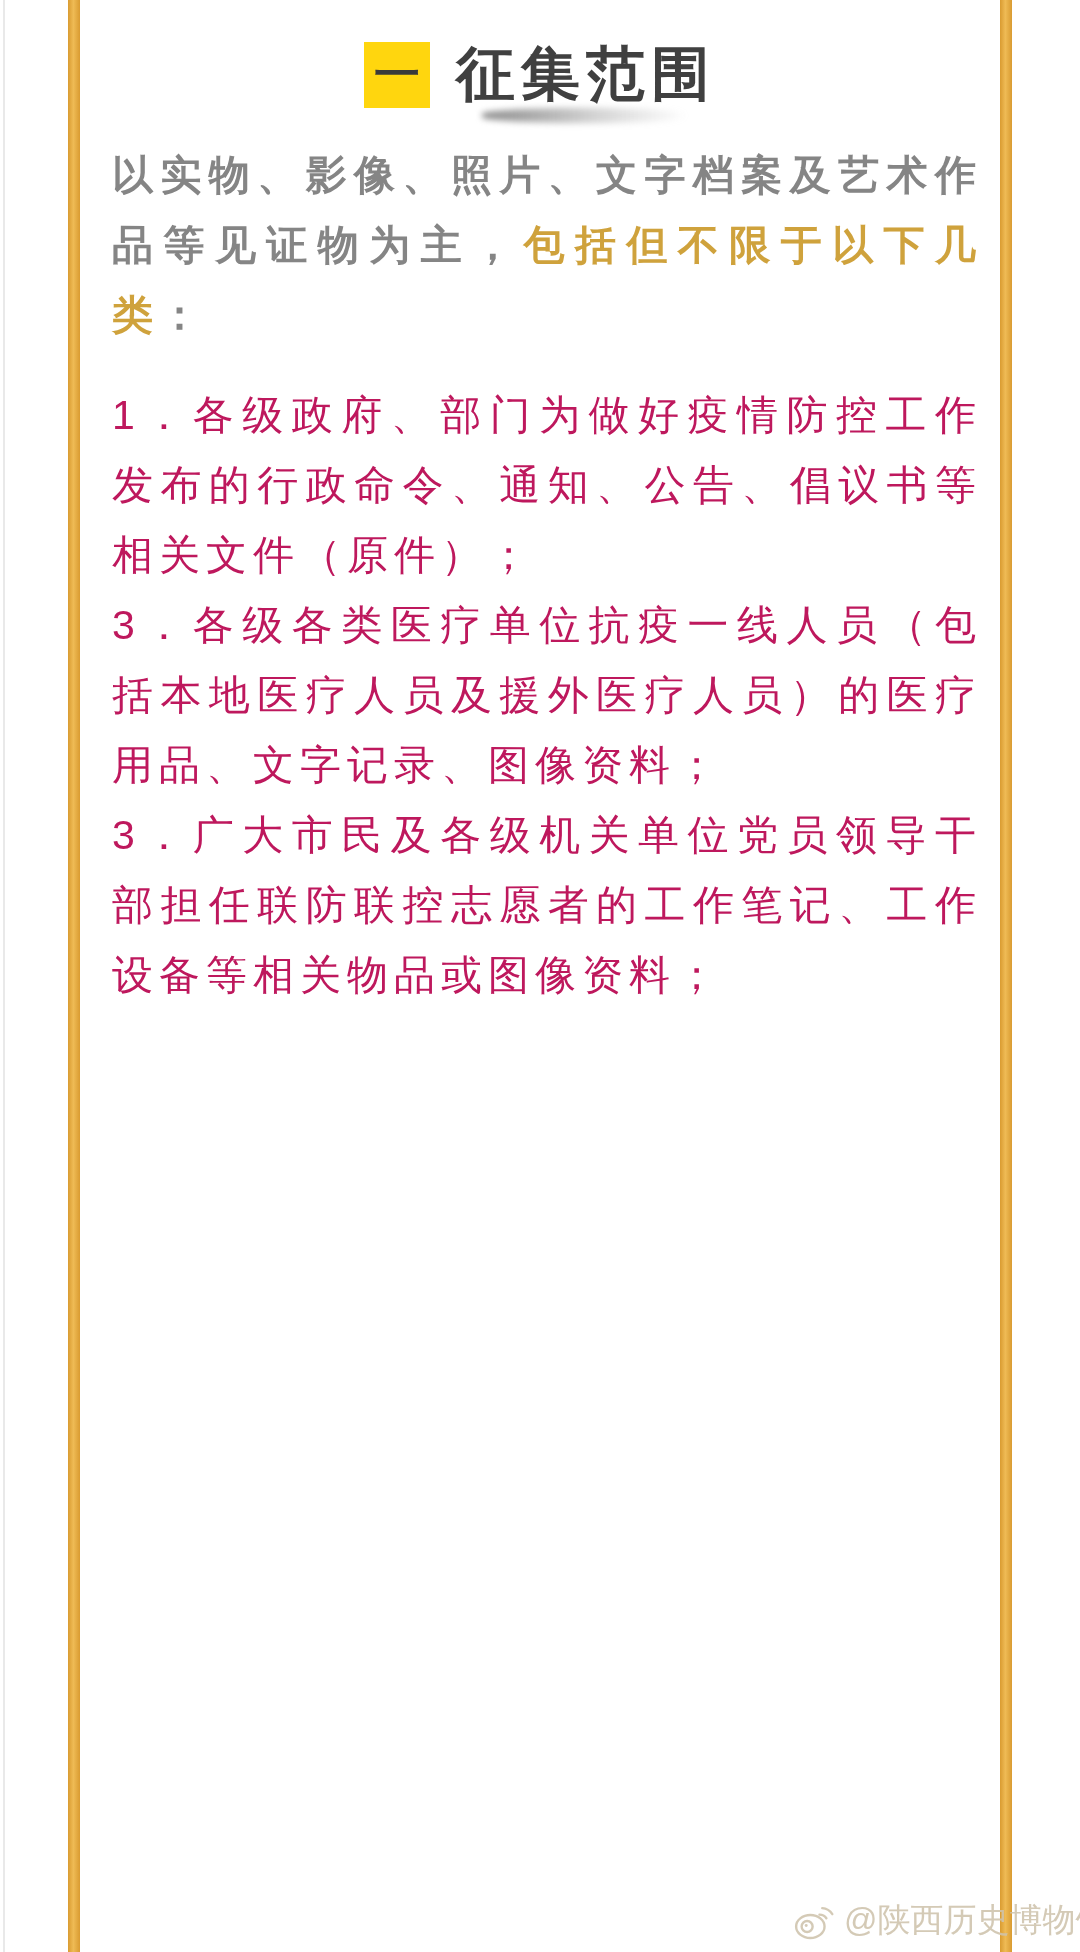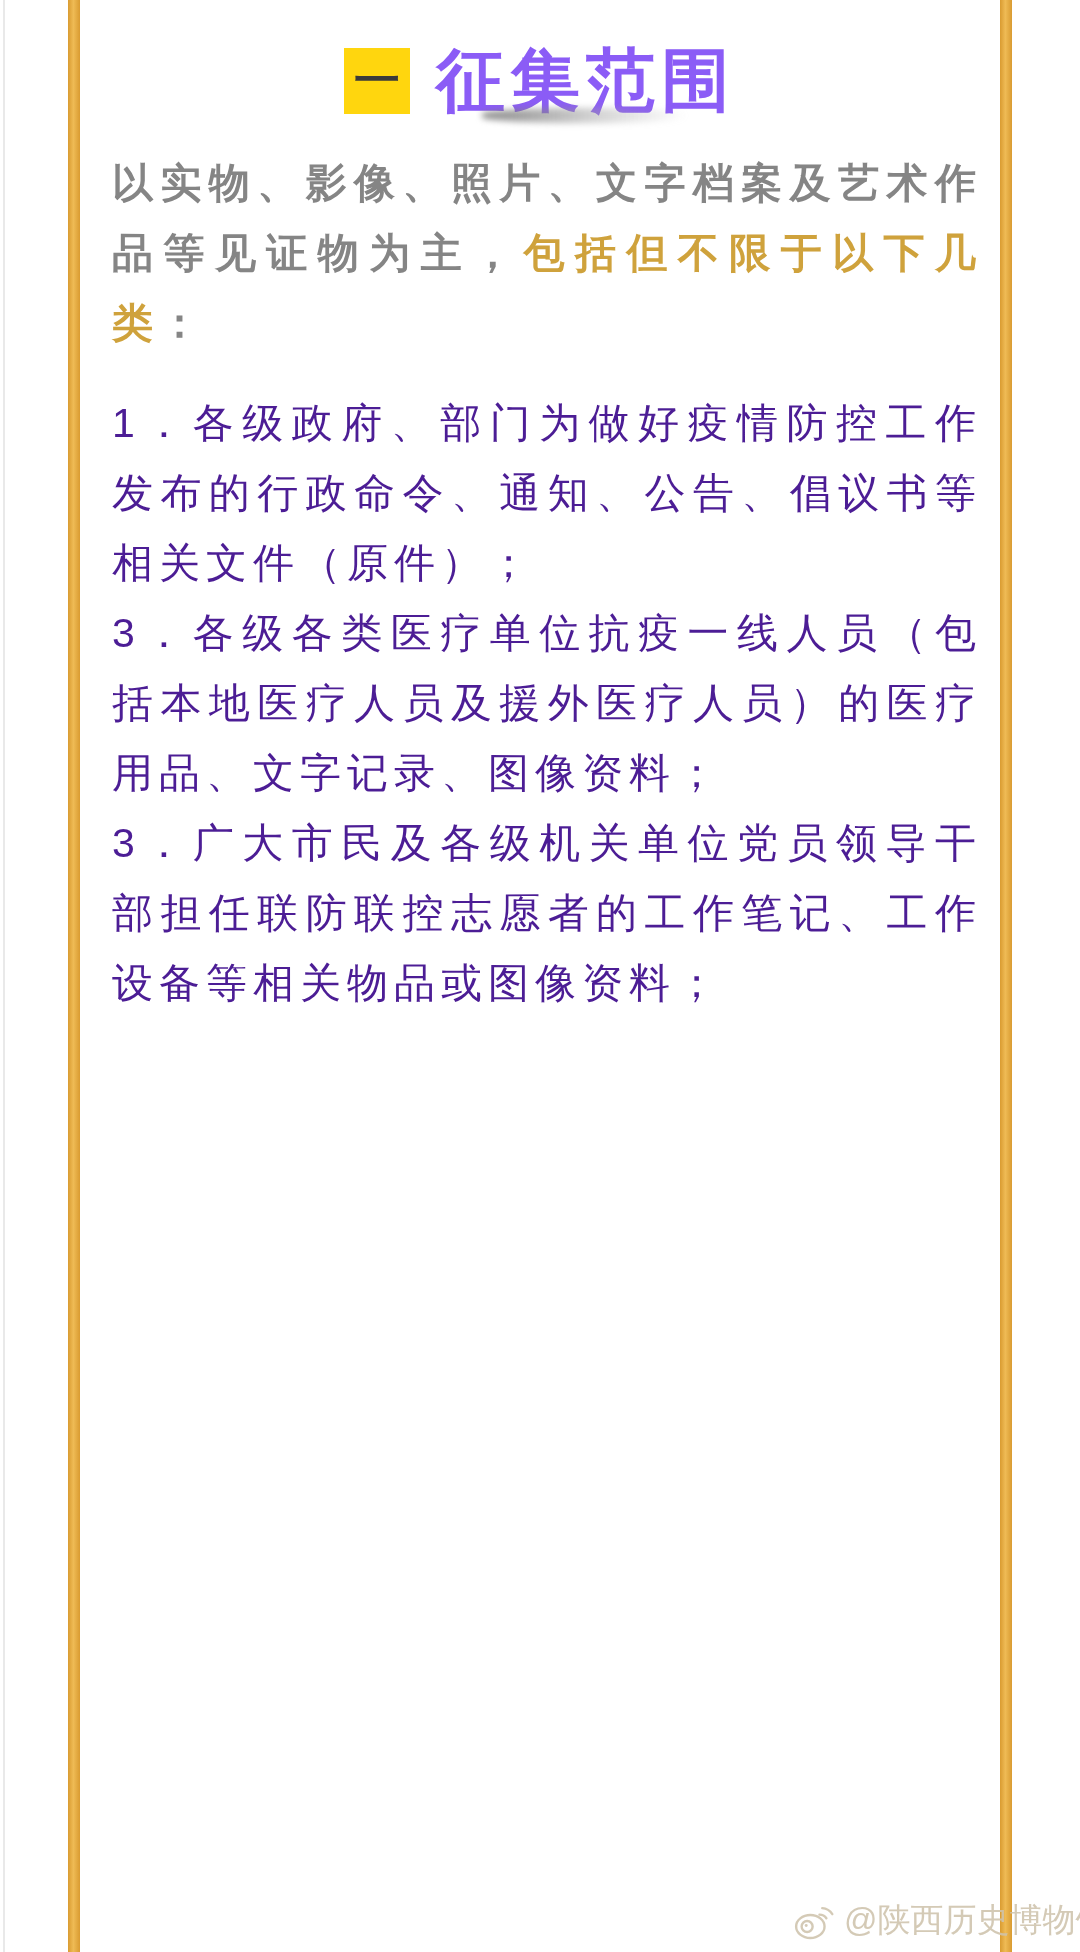--- a/index.html
+++ b/index.html
@@ -25,43 +25,43 @@
     position: absolute; top: 35px; left: 0; width: 100%;
     display: flex; justify-content: center; align-items: center; gap: 26px;
   }
   .index-badge {
     width: 66px; height: 66px; background: #FFD60E;
     display: flex; align-items: center; justify-content: center;
     font-size: 46px; font-weight: bold; color: #3a3a3a;
     flex: 0 0 auto;
   }
   .section-title {
-    font-size: 69px; font-weight: 600; color: #8b5cf6; letter-spacing: 6px;
+    font-size: 59px; font-weight: 600; color: #404040; letter-spacing: 6px;
     white-space: nowrap;
   }
   .title-shadow {
     position: absolute; top: 108px; left: 482px; width: 205px; height: 15px;
     background: linear-gradient(to right,
       rgba(118,118,118,0.85) 0%,
       rgba(158,158,158,0.45) 55%,
       rgba(200,200,200,0.0) 100%);
     filter: blur(3px);
     border-radius: 50% / 40%;
   }
 
   .content {
-    position: absolute; left: 112px; top: 148px; width: 870px;
+    position: absolute; left: 112px; top: 140px; width: 870px;
     font-size: 41px; line-height: 70px; letter-spacing: 6px;
     text-align: justify; line-break: strict;
   }
   .intro {
     font-weight: bold; color: #858585; margin: 0 0 30px 0;
   }
   .intro .hl { color: #CFA23C; }
-  .item { color: #4c1d95; }
+  .item { color: #be185d; }
 
   .watermark {
     position: absolute; left: 792px; top: 1898px;
     display: flex; align-items: center; gap: 8px;
     color: rgba(206,195,172,0.88);
     z-index: 5; white-space: nowrap;
   }
   .watermark svg { width: 44px; height: 44px; flex: 0 0 auto; }
   .watermark-handle { font-size: 33px; letter-spacing: 0px; }
 </style>

